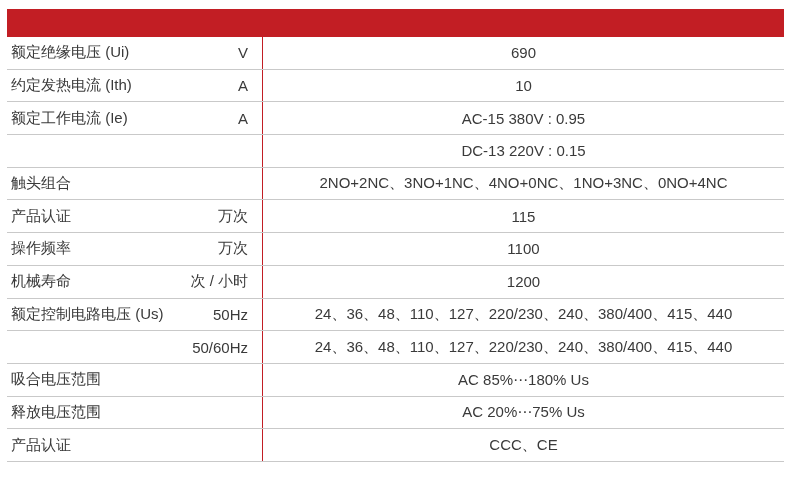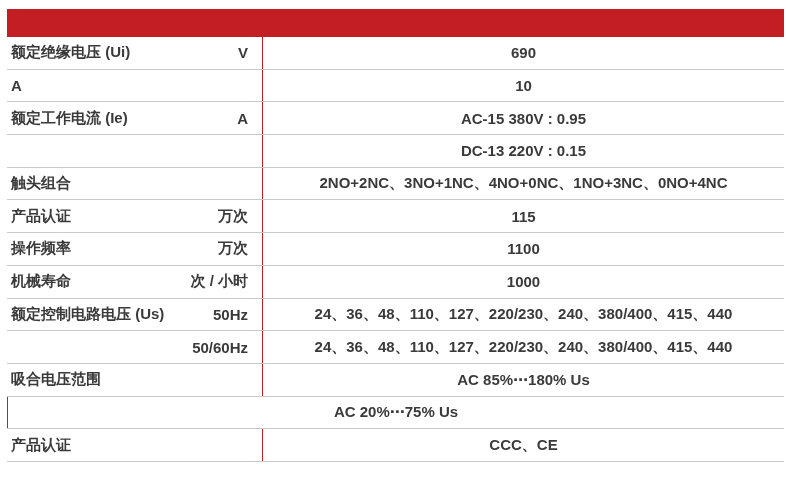--- a/index.html
+++ b/index.html
@@ -6,21 +6,20 @@
   html, body {
     width: 786px; height: 489px;
     background: #ffffff;
     font-family: "Liberation Sans", "DejaVu Sans", sans-serif;
     overflow: hidden;
   }
   .page {
     position: absolute;
     top: 9px; left: 7px;
     width: 777px;
-    font-weight: bold;
   }
   .header-bar {
     height: 28px;
     width: 100%;
     background: var(--accent-red, #c21e24);
   }
   .spec-table {
     width: 100%;
   }
   .row {
@@ -60,20 +59,21 @@
   <div class="row">
     <div class="cell-left">
       <span class="label">额定绝缘电压 (Ui)</span>
       <span class="unit">V</span>
     </div>
     <div class="cell-right">690</div>
   </div>
 
   <div class="row">
     <div class="cell-left">
+      <span class="label">约定发热电流  (Ith)</span>
       <span class="unit">A</span>
     </div>
     <div class="cell-right">10</div>
   </div>
 
   <div class="row">
     <div class="cell-left">
       <span class="label">额定工作电流 (Ie)</span>
       <span class="unit">A</span>
     </div>
@@ -110,21 +110,21 @@
       <span class="unit">万次</span>
     </div>
     <div class="cell-right">1100</div>
   </div>
 
   <div class="row">
     <div class="cell-left">
       <span class="label">机械寿命</span>
       <span class="unit">次 / 小时</span>
     </div>
-    <div class="cell-right">1000</div>
+    <div class="cell-right">1200</div>
   </div>
 
   <div class="row">
     <div class="cell-left">
       <span class="label">额定控制电路电压 (Us)</span>
       <span class="unit">50Hz</span>
     </div>
     <div class="cell-right">24、36、48、110、127、220/230、240、380/400、415、440</div>
   </div>
 
@@ -138,20 +138,24 @@
 
   <div class="row">
     <div class="cell-left">
       <span class="label">吸合电压范围</span>
       <span class="unit"></span>
     </div>
     <div class="cell-right">AC 85%⋯180% Us</div>
   </div>
 
   <div class="row">
+    <div class="cell-left">
+      <span class="label">释放电压范围</span>
+      <span class="unit"></span>
+    </div>
     <div class="cell-right">AC 20%⋯75% Us</div>
   </div>
 
   <div class="row">
     <div class="cell-left">
       <span class="label">产品认证</span>
       <span class="unit"></span>
     </div>
     <div class="cell-right">CCC、CE</div>
   </div>

